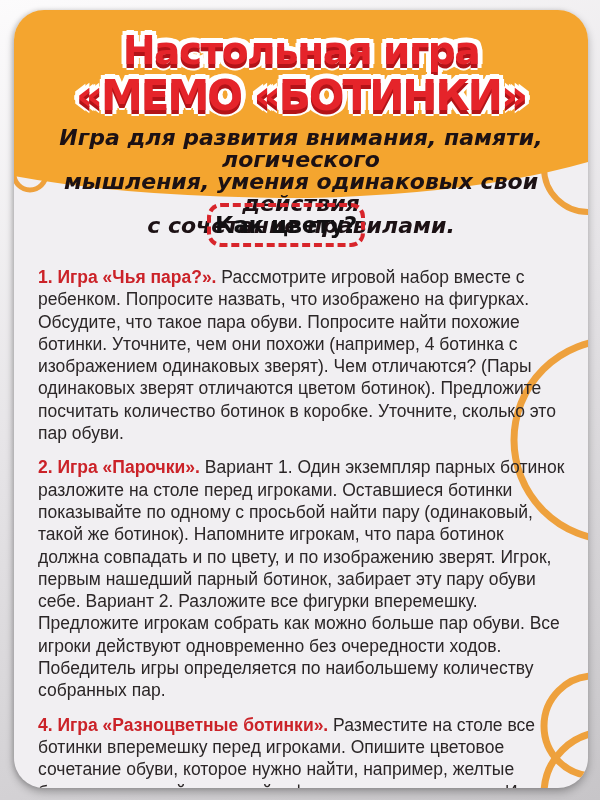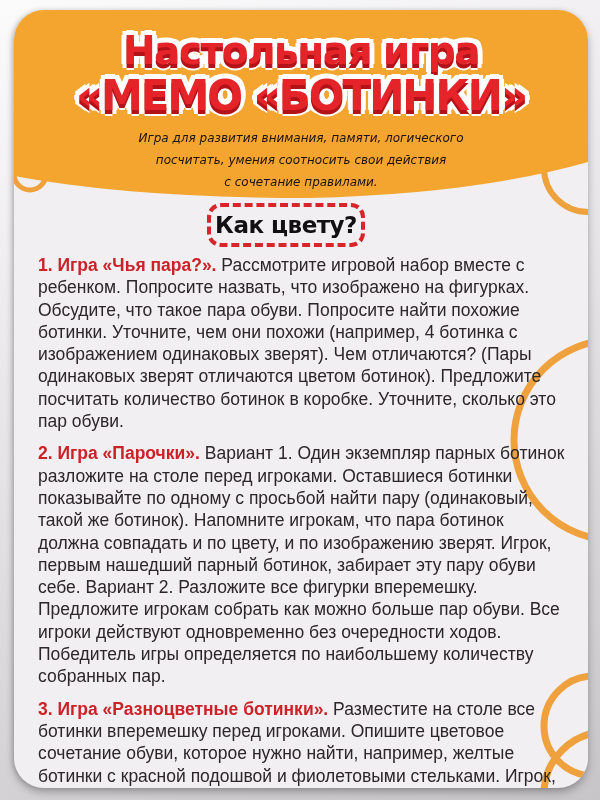--- a/index.html
+++ b/index.html
@@ -31,41 +31,41 @@
     text-shadow:
       0 4px 0 #b31318,
       -4px -4px 0 #fff, 4px -4px 0 #fff, -4px 4px 0 #fff, 4px 4px 0 #fff,
       -5px 0 0 #fff, 5px 0 0 #fff, 0 -5px 0 #fff, 0 6px 0 #fff;
   }
   .title.line1{margin-top:21px;font-size:39px;}
   .title.line2{margin-top:2px;font-size:42px;letter-spacing:-2px;}
   .subtitle{
     margin-top:10px;
     font-family:"DejaVu Sans",sans-serif;
-    font-weight:normal;font-style:italic;
-    font-size:12px;line-height:22px;
+    font-weight:bold;font-style:italic;
+    font-size:22px;line-height:22px;
     color:#1c1114;
   }
   .howto-box{
     position:absolute;left:193px;top:193px;width:158px;height:44px;z-index:2;
     border:4px dashed var(--dashed-border-red,#d8252b);
     border-radius:14px;
     display:flex;align-items:center;justify-content:center;
     box-sizing:border-box;
     background:transparent;
   }
   .howto-box span{
     font-family:"DejaVu Sans",sans-serif;font-weight:bold;
     font-size:23px;color:#121012;letter-spacing:-0.5px;
   }
   .content{
     position:absolute;left:24px;top:244px;width:528px;z-index:1;
     font-size:17.5px;line-height:22.3px;color:var(--body-text,#2b2627);
   }
-  .content p{margin:0 0 10px 0;}
+  .content p{margin:12px 0 10px 0;}
   .content .h{color:var(--heading-red,#cb2228);font-weight:bold;}
   .content .it{}
 </style>
 </head>
 <body>
 
 <div class="card">
 
   <svg class="decor" width="574" height="778" viewBox="0 0 574 778" aria-hidden="true">
 
@@ -75,30 +75,30 @@
     <circle class="ring" cx="16" cy="164" r="16" stroke-width="5"></circle>
     <circle class="ring" cx="574" cy="158" r="44" stroke-width="6"></circle>
     <path class="hdr" d="M0,0 H574 V152 Q462,184 295,188 Q118,188 0,166 Z"></path>
   </svg>
 
   <div class="header-text">
     <div class="title line1">Настольная игра</div>
     <div class="title line2">«МЕМО «БОТИНКИ»</div>
     <div class="subtitle">
       <div>Игра для развития внимания, памяти, логического</div>
-      <div>посчитать, умения соотносить свои действия</div>
+      <div>мышления, умения одинаковых свои действия</div>
       <div>с сочетание правилами.</div>
     </div>
   </div>
 
   <div class="howto-box">
     <span>Как цвету?</span>
   </div>
 
   <div class="content">
     <p><span class="h">1. Игра «Чья пара?».</span> <span>Рассмотрите игровой набор вместе с ребенком. Попросите назвать, что изображено на фигурках. Обсудите, что такое пара обуви. Попросите найти похожие ботинки. Уточните, чем они похожи (например, 4 ботинка с изображением одинаковых зверят). Чем отличаются? (Пары одинаковых зверят отличаются цветом ботинок). Предложите посчитать количество ботинок в коробке. Уточните, сколько это пар обуви.</span></p>
 
     <p><span class="h">2. Игра «Парочки».</span> <span class="it">Вариант 1.</span> <span>Один экземпляр парных ботинок разложите на столе перед игроками. Оставшиеся ботинки показывайте по одному с просьбой найти пару (одинаковый, такой же ботинок). Напомните игрокам, что пара ботинок должна совпадать и по цвету, и по изображению зверят. Игрок, первым нашедший парный ботинок, забирает эту пару обуви себе.</span> <span class="it">Вариант 2.</span> <span>Разложите все фигурки вперемешку. Предложите игрокам собрать как можно больше пар обуви. Все игроки действуют одновременно без очередности ходов. Победитель игры определяется по наибольшему количеству собранных пар.</span></p>
 
-    <p><span class="h">3. Игра «Разноцветные ботинки».</span> <span>Разместите на столе все ботинки вперемешку перед игроками. Опишите цветовое сочетание обуви, которое нужно найти, например, желтые ботинки с красной подошвой и фиолетовыми стельками. Игрок, первым нашедший нужную пару или один ботинок из пары,</span></p>
+    <p><span class="h">4. Игра «Разноцветные ботинки».</span> <span>Разместите на столе все ботинки вперемешку перед игроками. Опишите цветовое сочетание обуви, которое нужно найти, например, желтые ботинки с красной подошвой и фиолетовыми стельками. Игрок, первым нашедший нужную пару или один ботинок из пары,</span></p>
   </div>
 
 </div>
 
 </body></html>

